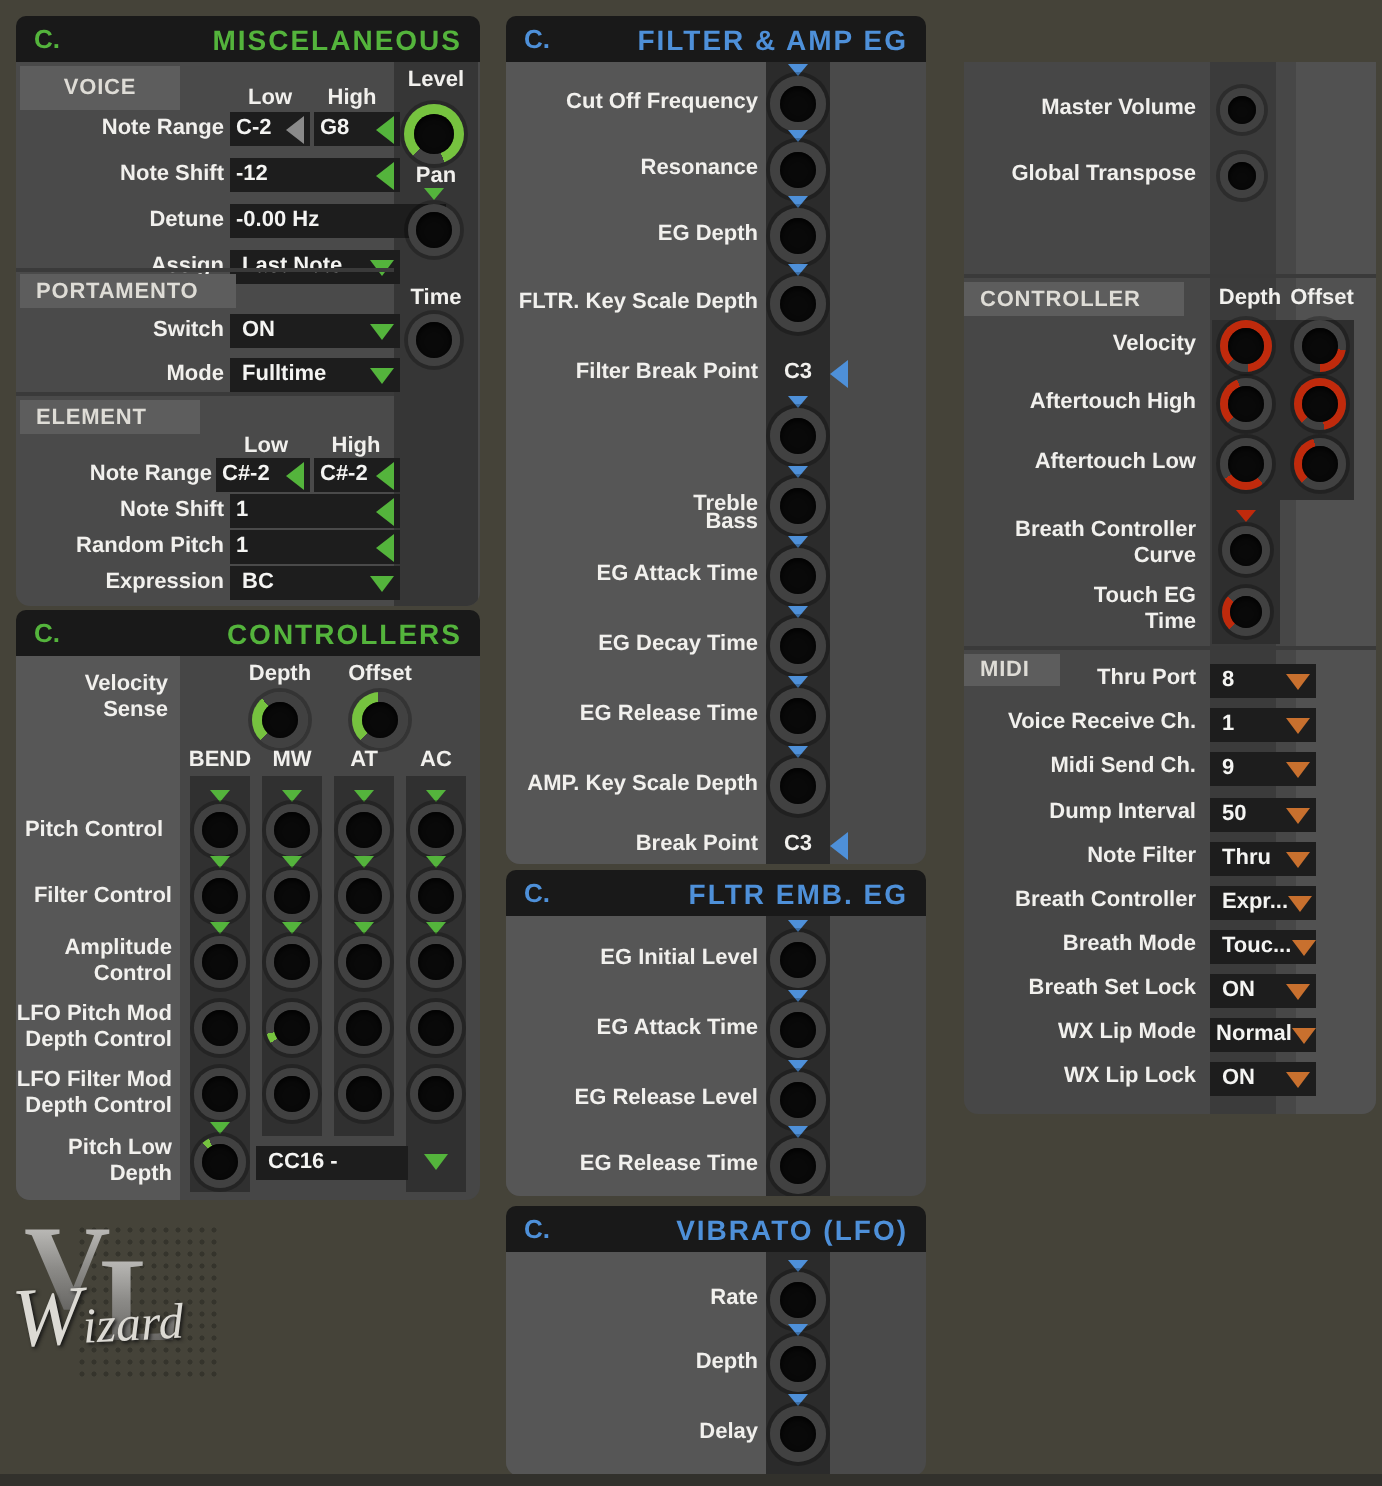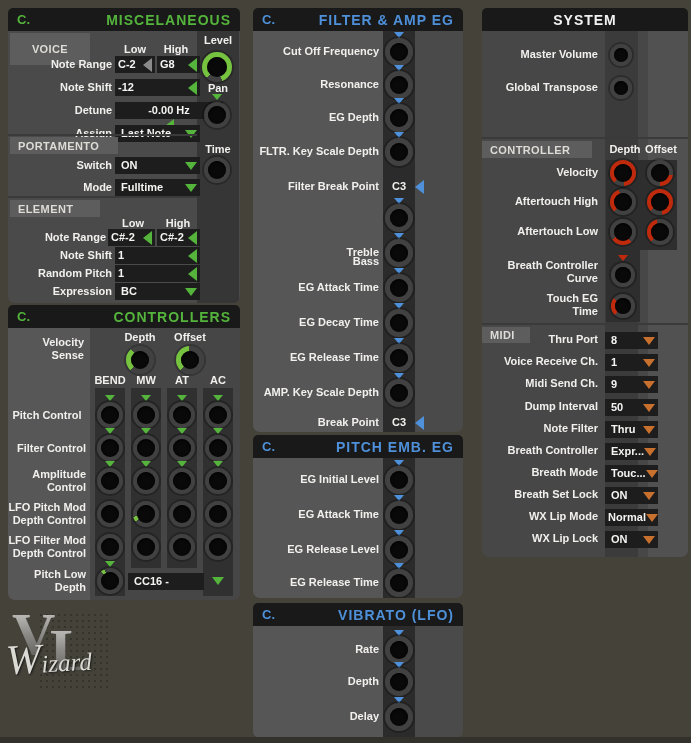--- a/index.html
+++ b/index.html
@@ -63,42 +63,42 @@
 <div class="stage">
 
   <div class="panel" style="left:8px;top:8px;width:232px;height:295px;">
     <div class="hdr">
       <span class="c green">C.</span>
       <span class="t green">MISCELANEOUS</span>
     </div>
     <div class="body">
       <div class="strip" style="left:189px;top:0;width:42px;height:272px;background:#363636;"></div>
 
-      <div class="tab" style="left:2px;top:2px;width:80px;height:32px;justify-content:center;">VOICE</div>
+      <div class="tab" style="left:2px;top:2px;width:80px;height:22px;justify-content:center;">VOICE</div>
       <div class="lbl ctr" style="left:105px;top:12px;width:44px;">Low</div>
       <div class="lbl ctr" style="left:146px;top:12px;width:44px;">High</div>
 
       <div class="lbl rl" style="left:10px;top:27px;width:94px;">Note Range</div>
       <div class="vbox" style="left:107px;top:25px;width:40px;">
         <span class="val">C-2</span>
         <span class="tri-l" style="--c:#8a8a8a"></span>
       </div>
       <div class="vbox" style="left:149px;top:25px;width:43px;">
         <span class="val">G8</span>
         <span class="tri-l"></span>
       </div>
 
       <div class="lbl rl" style="left:10px;top:50px;width:94px;">Note Shift</div>
       <div class="vbox" style="left:107px;top:48px;width:85px;">
         <span class="val">-12</span>
         <span class="tri-l"></span>
       </div>
 
       <div class="lbl rl" style="left:10px;top:73px;width:94px;">Detune</div>
-      <div class="vbox" style="left:107px;top:71px;width:108px;flex-direction:column;">
+      <div class="vbox" style="left:107px;top:71px;width:108px;">
         <span class="val">-0.00 Hz</span>
         <span class="tri-l"></span>
       </div>
 
       <div class="lbl rl" style="left:10px;top:96px;width:94px;">Assign</div>
       <div class="vbox left" style="left:107px;top:94px;width:85px;">
         <span class="val">Last Note</span>
         <span class="tri-d"></span>
       </div>
 
@@ -291,21 +291,21 @@
 
       <div class="lbl rl nw" style="right:84px;top:385px;">Break Point</div>
       <div class="lbl ctr" style="left:130px;top:385px;width:32px;">C3</div>
       <span class="tri-l" style="position:absolute;left:162px;top:385px;--c:#4e90d9;"></span>
     </div>
   </div>
 
   <div class="panel" style="left:253px;top:435px;width:210px;height:163px;">
     <div class="hdr">
       <span class="c blue">C.</span>
-      <span class="t blue">PITCH EMB. EG</span>
+      <span class="t blue">FLTR EMB. EG</span>
     </div>
     <div class="body">
       <div class="tab" style="left:0;top:0;width:130px;height:140px;background:#565656;"></div>
       <div class="strip" style="left:130px;top:0;width:32px;height:140px;"></div>
 
       <div class="lbl rl nw" style="right:84px;top:15px;">EG Initial Level</div>
       <div class="ptr" style="left:146px;top:2px;--c:#4e90d9;"></div>
       <div class="k k28" style="left:146px;top:22px;"></div>
 
       <div class="lbl rl nw" style="right:84px;top:50px;">EG Attack Time</div>
@@ -339,23 +339,20 @@
       <div class="ptr" style="left:146px;top:36px;--c:#4e90d9;"></div>
       <div class="k k28" style="left:146px;top:56px;"></div>
 
       <div class="lbl rl nw" style="right:84px;top:84px;">Delay</div>
       <div class="ptr" style="left:146px;top:71px;--c:#4e90d9;"></div>
       <div class="k k28" style="left:146px;top:91px;"></div>
     </div>
   </div>
 
   <div class="panel" style="left:482px;top:8px;width:206px;height:549px;">
-    <div class="hdr center">
-      <span class="t white">SYSTEM</span>
-    </div>
     <div class="body" style="background:#474747;">
       <div class="strip" style="left:166px;top:0;width:40px;height:526px;background:#515151;"></div>
       <div class="strip" style="left:123px;top:0;width:33px;height:526px;background:#3b3b3b;"></div>
 
       <div class="lbl rl nw" style="right:90px;top:17px;">Master Volume</div>
       <div class="k k22" style="left:139px;top:24px;"></div>
       <div class="lbl rl nw" style="right:90px;top:50px;">Global Transpose</div>
       <div class="k k22" style="left:139px;top:57px;"></div>
 
       <div class="divider" style="top:106px;width:206px;background:#3a3a3a;"></div>

